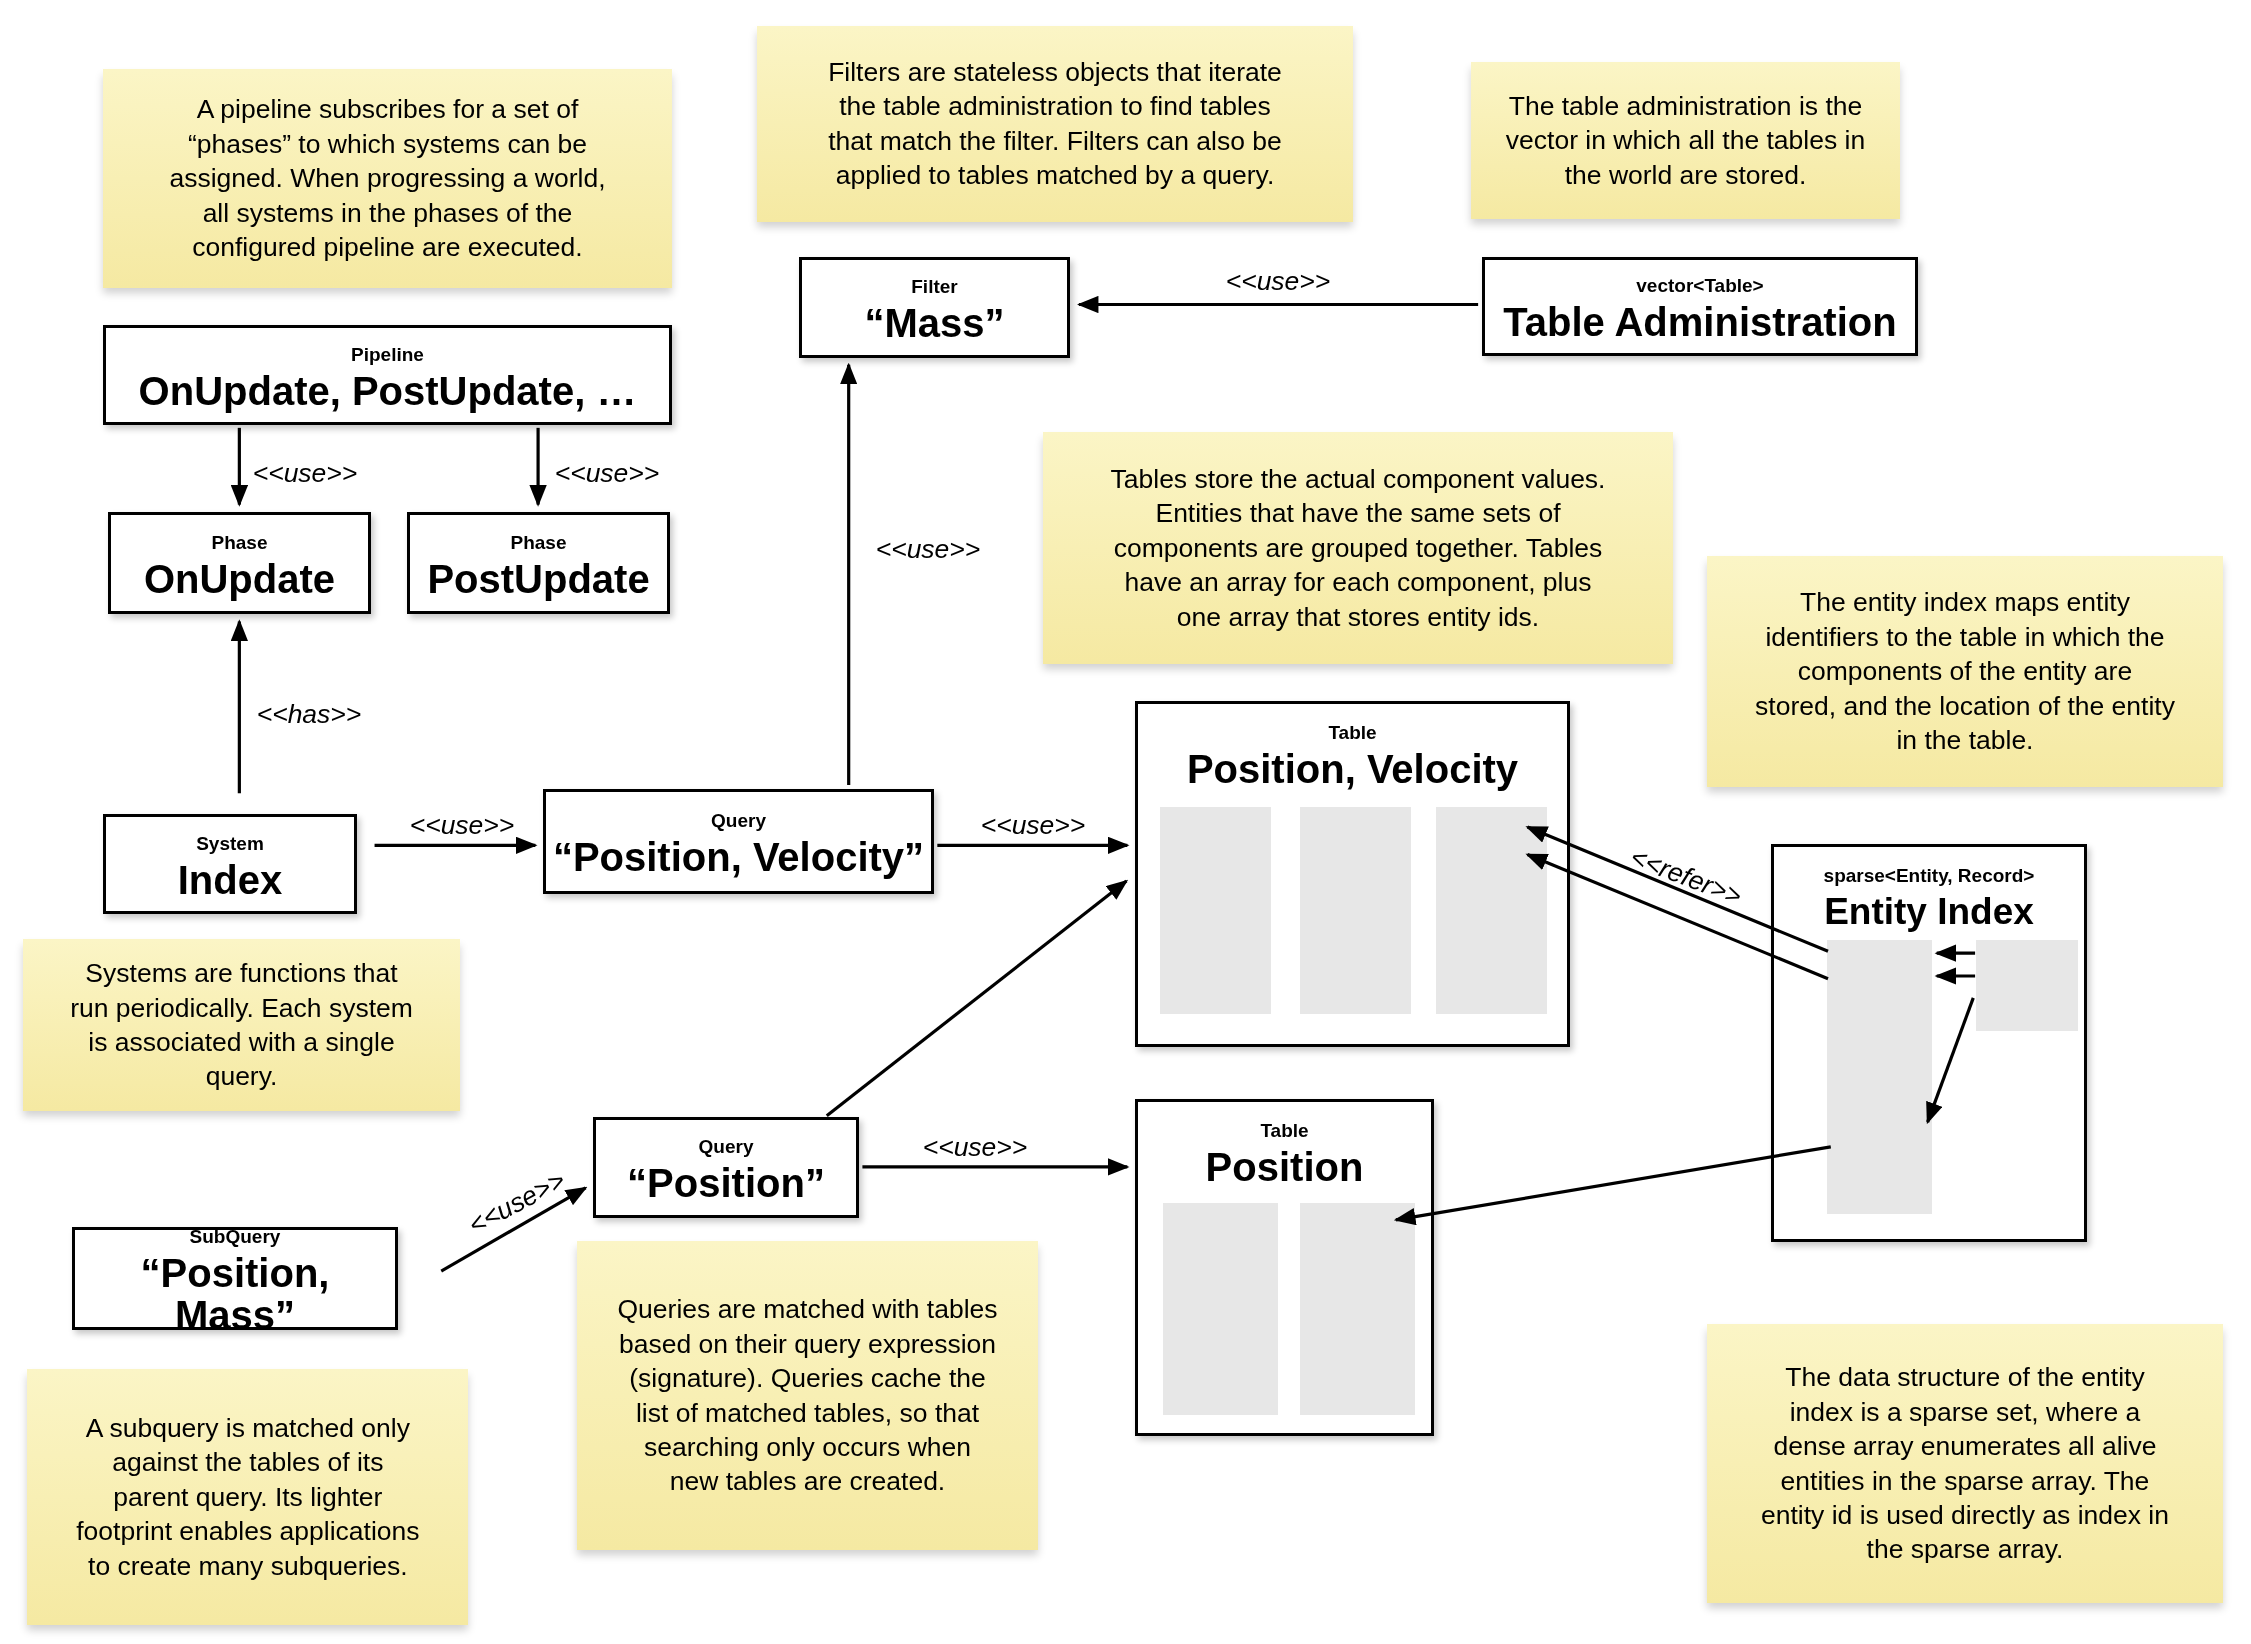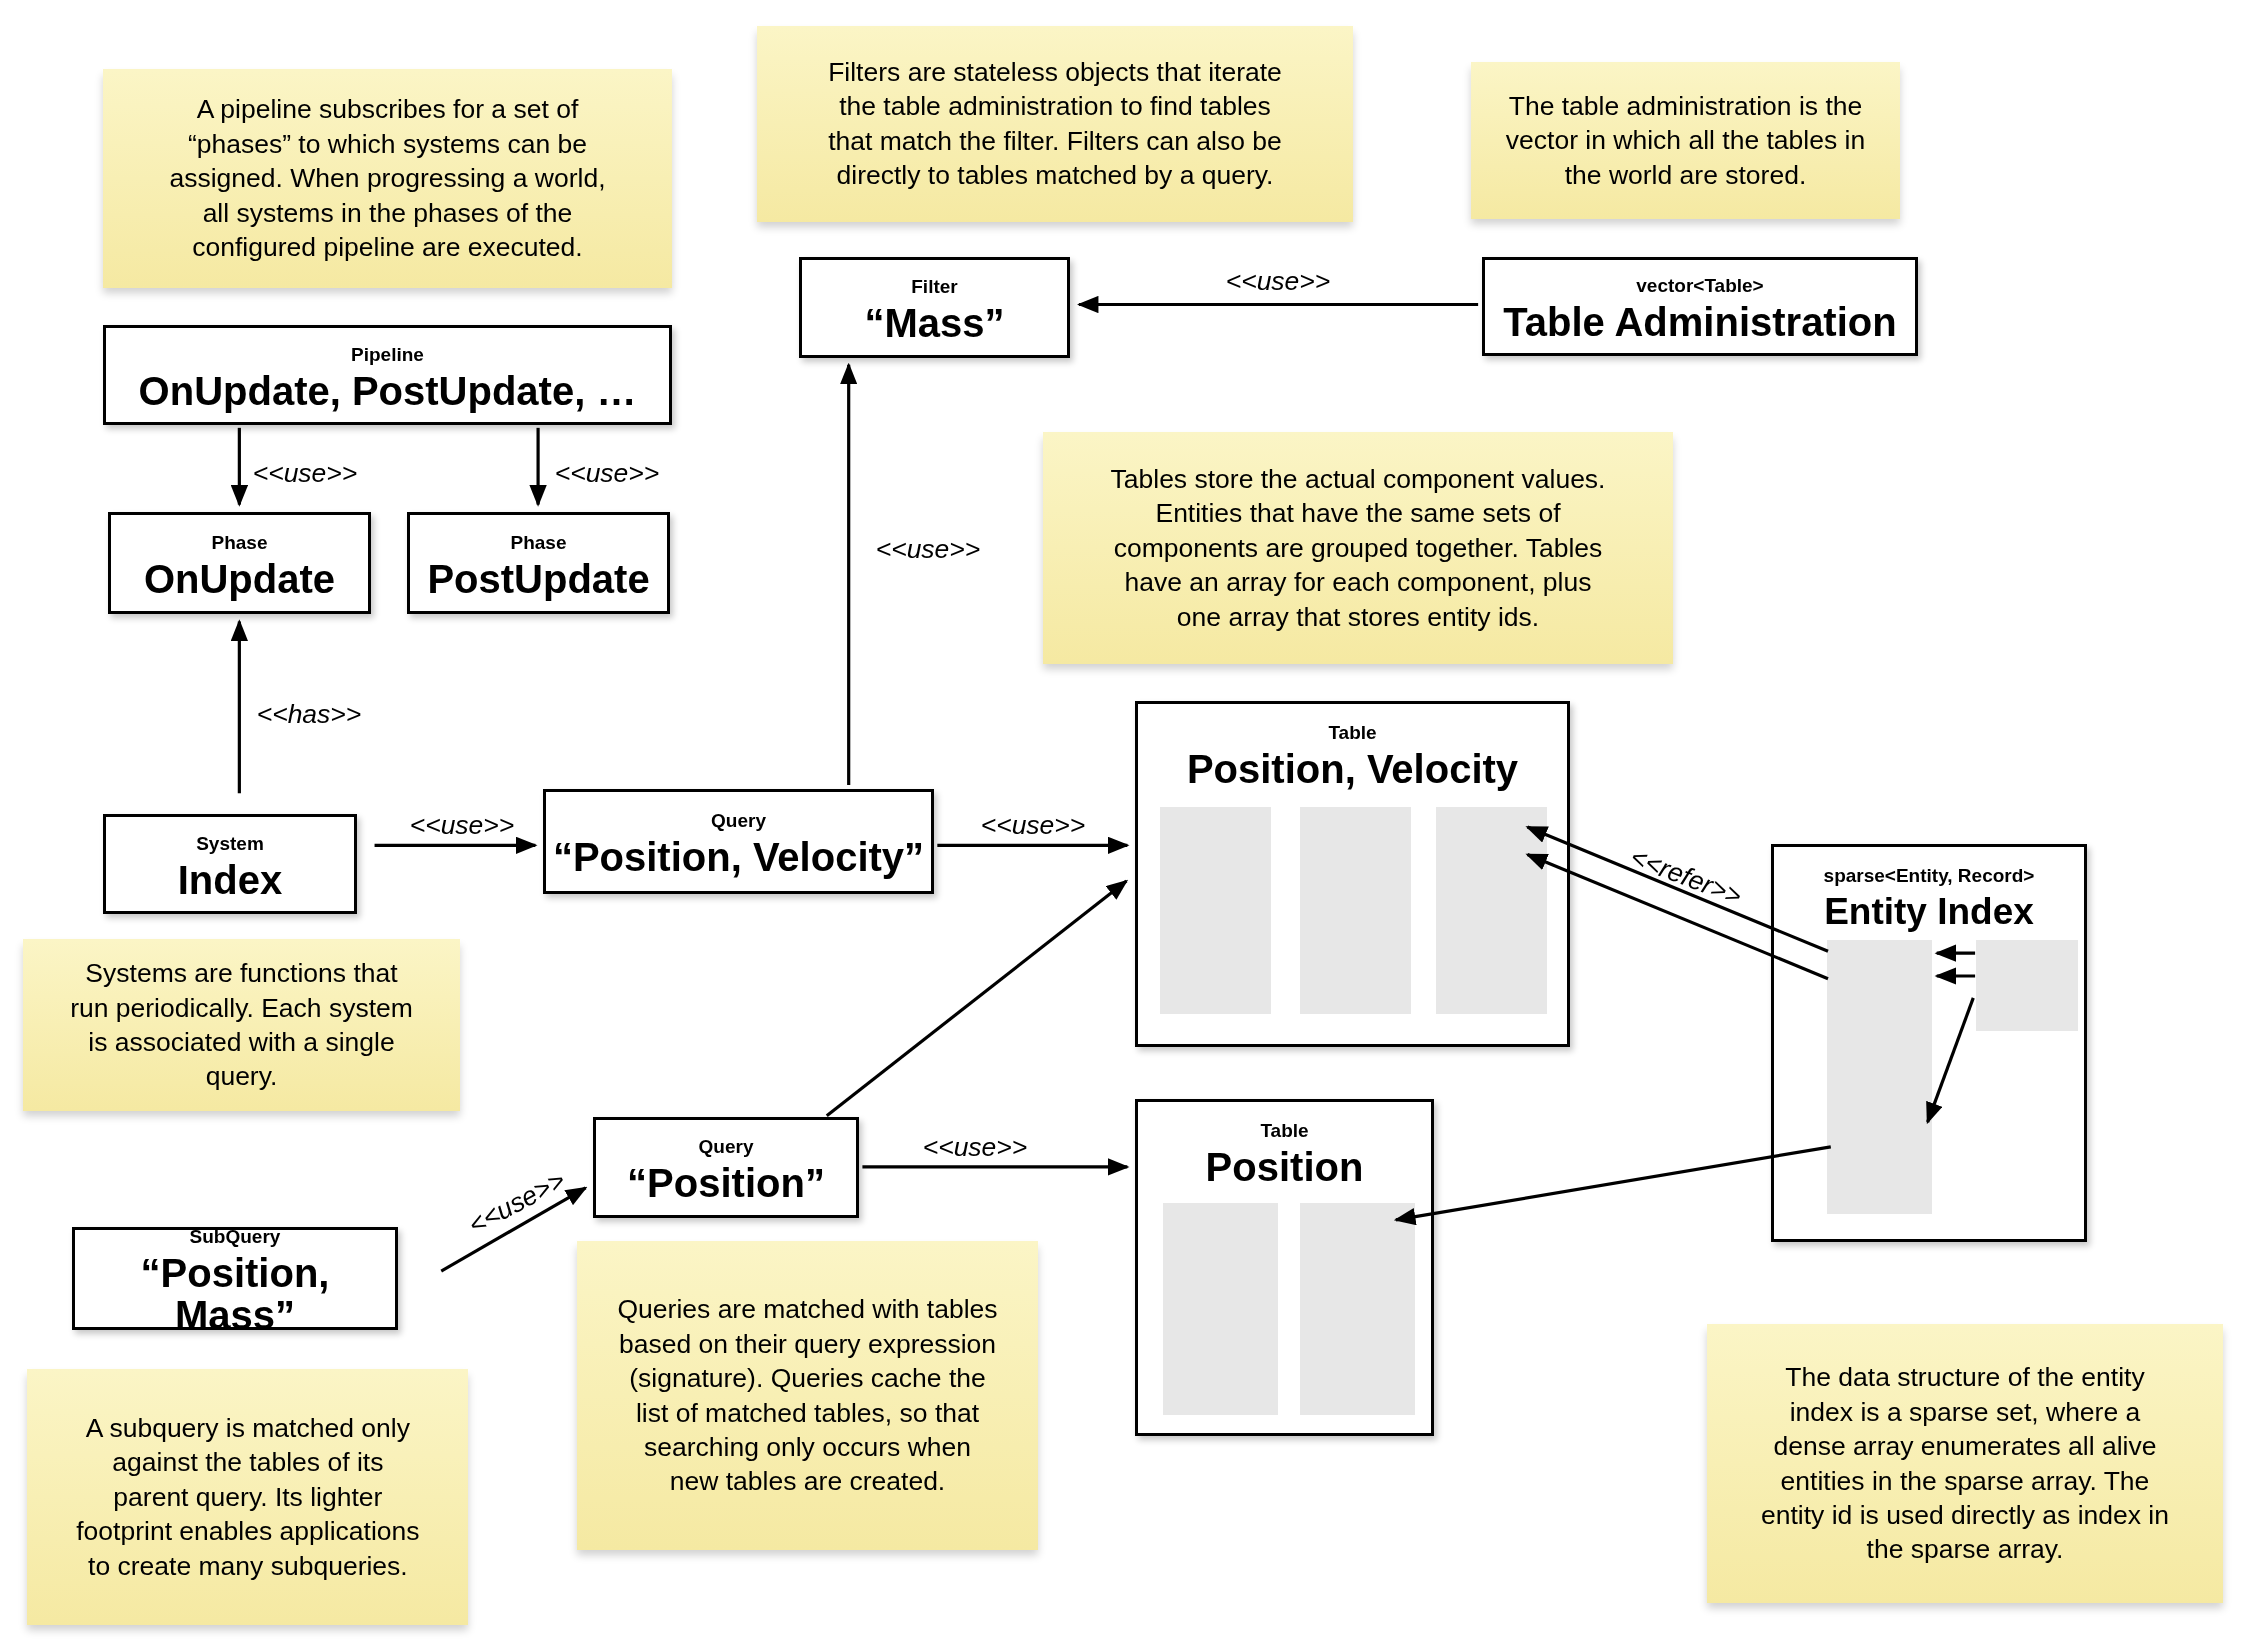--- a/index.html
+++ b/index.html
@@ -41,29 +41,34 @@
 <div class="canvas">
 
   <div class="note" style="left:103px;top:69px;width:569px;height:219px;">A pipeline subscribes for a set of
 “phases” to which systems can be
 assigned. When progressing a world,
 all systems in the phases of the
 configured pipeline are executed.</div>
   <div class="note" style="left:757px;top:25.6px;width:596px;height:196px;">Filters are stateless objects that iterate
 the table administration to find tables
 that match the filter. Filters can also be
-directly to tables matched by a query.</div>
+applied to tables matched by a query.</div>
   <div class="note" style="left:1471px;top:62px;width:429px;height:157px;">The table administration is the
 vector in which all the tables in
 the world are stored.</div>
   <div class="note" style="left:1043px;top:432px;width:630px;height:232px;">Tables store the actual component values.
 Entities that have the same sets of
 components are grouped together. Tables
 have an array for each component, plus
 one array that stores entity ids.</div>
+  <div class="note" style="left:1707px;top:556px;width:516px;height:231px;">The entity index maps entity
+identifiers to the table in which the
+components of the entity are
+stored, and the location of the entity
+in the table.</div>
   <div class="note" style="left:23px;top:939px;width:437px;height:172px;">Systems are functions that
 run periodically. Each system
 is associated with a single
 query.</div>
   <div class="note" style="left:27.4px;top:1369px;width:441px;height:256px;">A subquery is matched only
 against the tables of its
 parent query. Its lighter
 footprint enables applications
 to create many subqueries.</div>
   <div class="note" style="left:577px;top:1241px;width:461px;height:309px;">Queries are matched with tables

